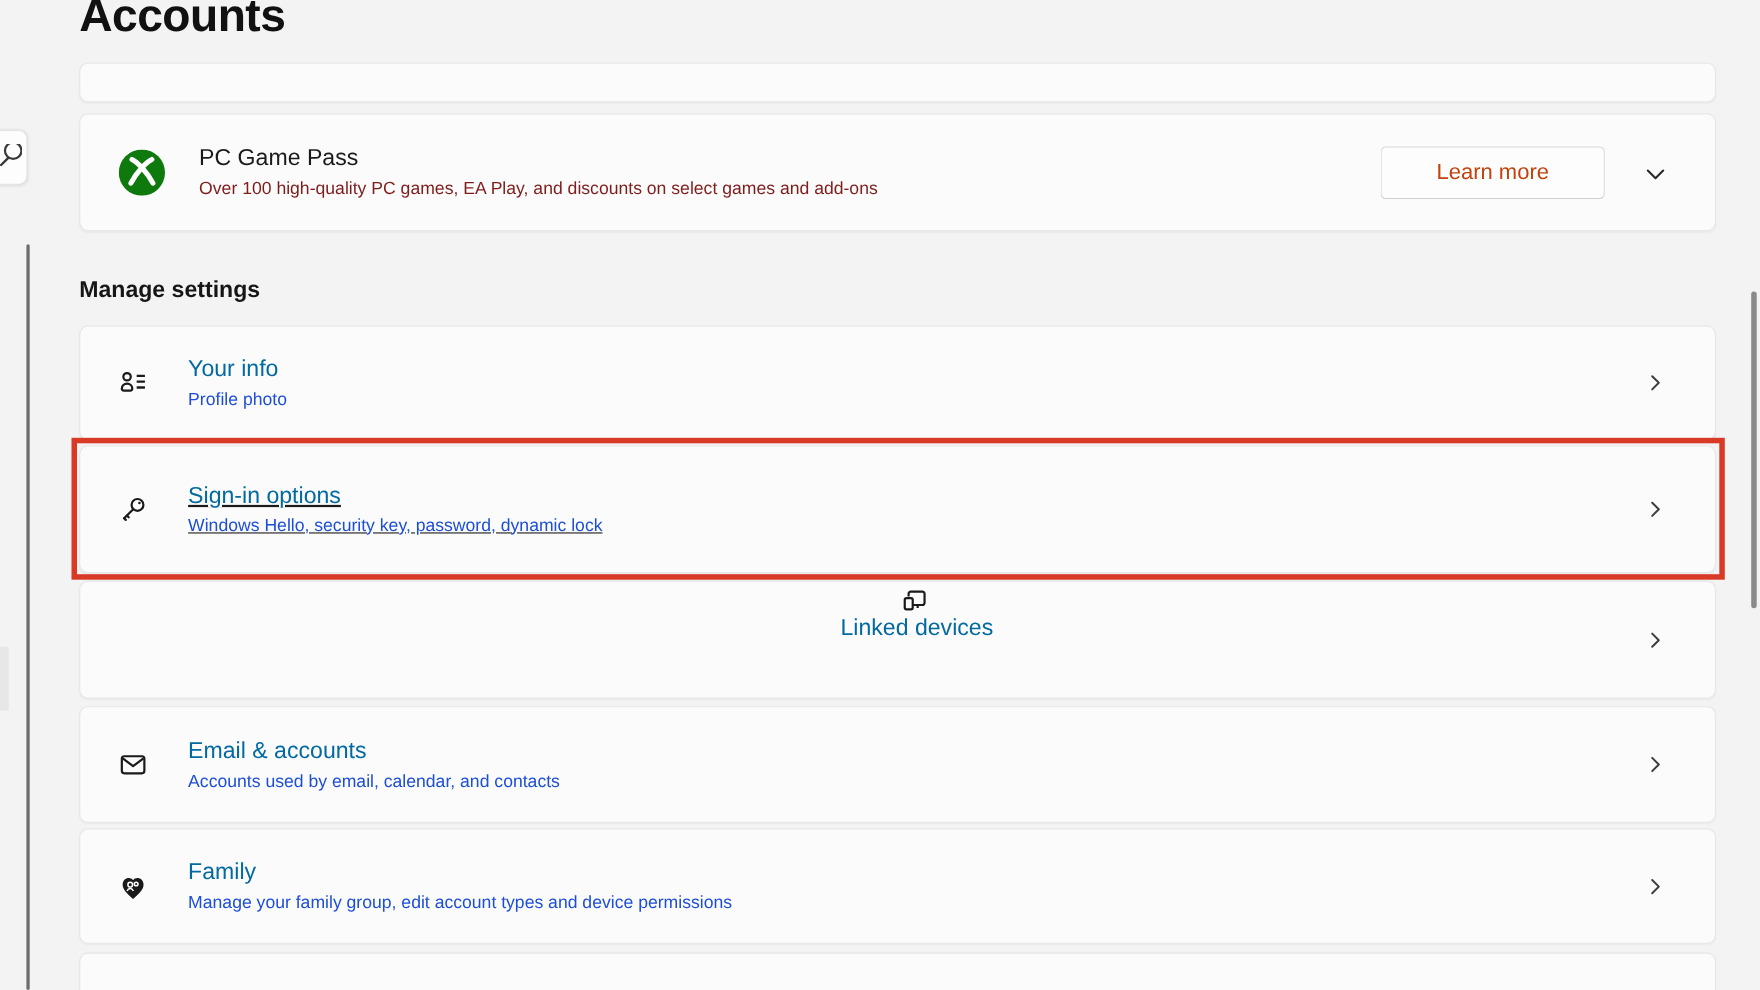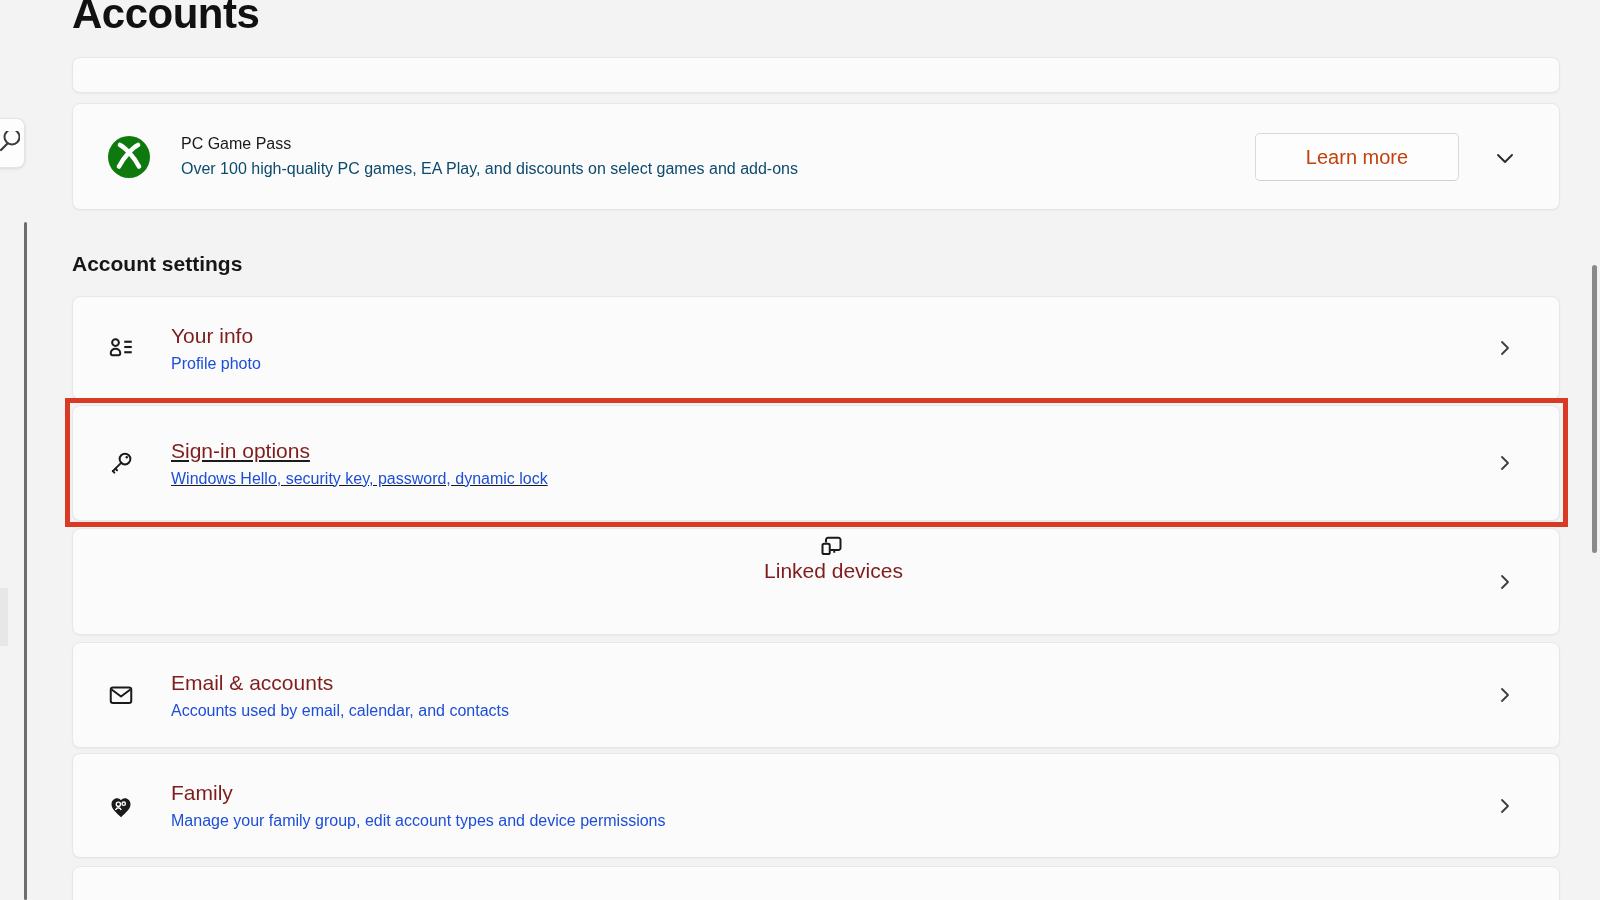--- a/index.html
+++ b/index.html
@@ -28,22 +28,22 @@
     box-shadow:0 1px 2px rgba(0,0,0,0.04);
   }
 
   .card-sliver-top{top:57px;height:36px;}
   .card-sliver-bottom{top:866px;height:80px;}
 
   
   .promo-card{top:103px;height:107px;display:flex;align-items:center;}
   .promo-icon{margin-left:35px;width:42px;height:42px;flex:0 0 auto;}
   .promo-text{margin-left:31px;}
-  .promo-title{font-size:16px;color:#1a1a1a;margin-bottom:7px;}
-  .promo-subtitle{font-size:16px;color:#0c4a6e;}
+  .promo-title{font-size:21px;color:#1a1a1a;margin-bottom:7px;}
+  .promo-subtitle{font-size:16px;color:#7f1d1d;}
   .learn-more-btn{
     position:absolute;right:100px;top:29px;
     width:204px;height:48px;
     background:#fdfdfd;border:1px solid #d9d9d9;border-bottom-color:#cfcfcf;
     border-radius:5px;
     font-family:"Liberation Sans", sans-serif;
     font-size:20px;color:#c2410c;
     display:flex;align-items:center;justify-content:center;
     box-sizing:border-box;
   }
@@ -51,21 +51,21 @@
 
   .section-header{
     position:absolute;left:72px;top:252px;
     font-size:21px;font-weight:700;color:#161616;
   }
 
   
   .row{display:flex;align-items:center;}
   .row-icon{margin-left:33px;width:30px;height:30px;flex:0 0 auto;}
   .row-text{margin-left:35px;}
-  .row-title{font-size:21px;color:#7f1d1d;margin-bottom:7px;}
+  .row-title{font-size:21px;color:#0369a1;margin-bottom:7px;}
   .row-subtitle{font-size:16px;color:#1d4ed8;}
   .row-chevron{position:absolute;right:44px;top:50%;margin-top:-10px;width:20px;height:20px;}
 
   .row-your-info{top:296px;height:104px;}
   .row-sign-in{top:405px;height:116px;text-decoration:underline;}
   .row-linked{top:528px;height:107px;flex-direction:column;}
   .row-email{top:642px;height:106px;}
   .row-family{top:753px;height:105px;}
 
   
@@ -129,21 +129,21 @@
     <div class="promo-text">
       <div class="promo-title">PC Game Pass</div>
       <div class="promo-subtitle">Over 100 high-quality PC games, EA Play, and discounts on select games and add-ons</div>
     </div>
     <button class="learn-more-btn">Learn more</button>
     <svg class="promo-expander" viewBox="0 0 24 24">
       <path d="M5 9 L12 16 L19 9" fill="none" stroke="#2b2b2b" stroke-width="1.9" stroke-linecap="round" stroke-linejoin="round"></path>
     </svg>
   </div>
 
-  <div class="section-header">Account settings</div>
+  <div class="section-header">Manage settings</div>
 
   <div class="card row row-your-info">
     <svg class="row-icon" viewBox="0 0 24 24">
       <circle cx="7.6" cy="7.6" r="2.7" fill="none" stroke="#1a1a1a" stroke-width="1.6"></circle>
       <path d="M3.8 16.2c0-2.2 1.7-3.6 3.8-3.6s3.8 1.4 3.8 3.6c0 .9-.7 1.5-1.5 1.5H5.3c-.8 0-1.5-.6-1.5-1.5z" fill="none" stroke="#1a1a1a" stroke-width="1.6"></path>
       <line x1="14.6" y1="7" x2="20.6" y2="7" stroke="#1a1a1a" stroke-width="1.7"></line>
       <line x1="14.6" y1="11.2" x2="20.6" y2="11.2" stroke="#1a1a1a" stroke-width="1.7"></line>
       <line x1="14.6" y1="15.4" x2="20.6" y2="15.4" stroke="#1a1a1a" stroke-width="1.7"></line>
     </svg>
     <div class="row-text">

